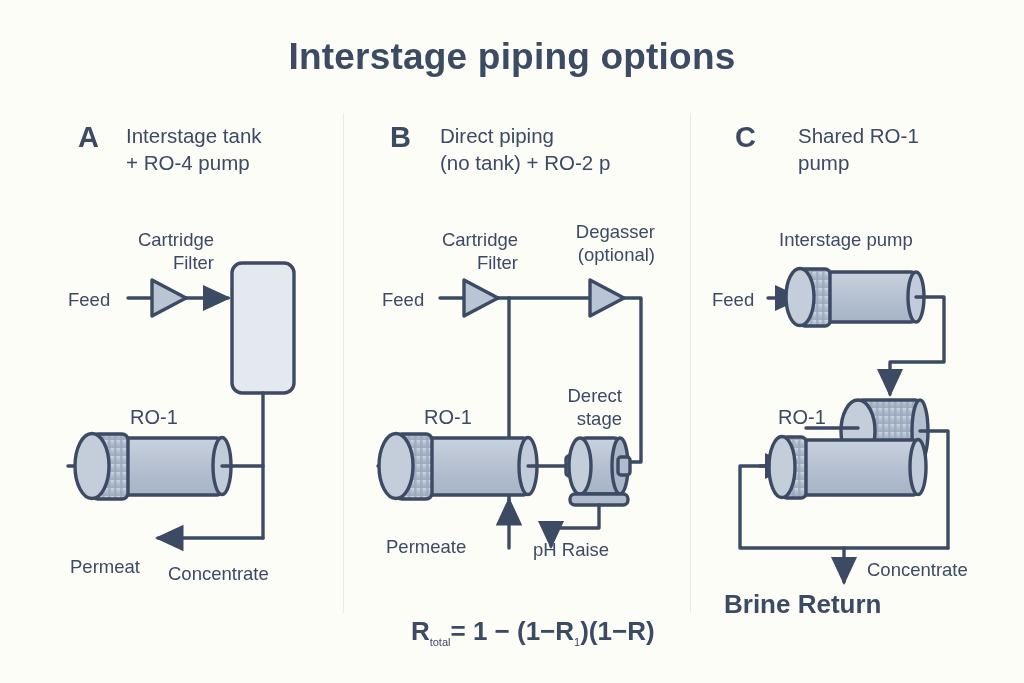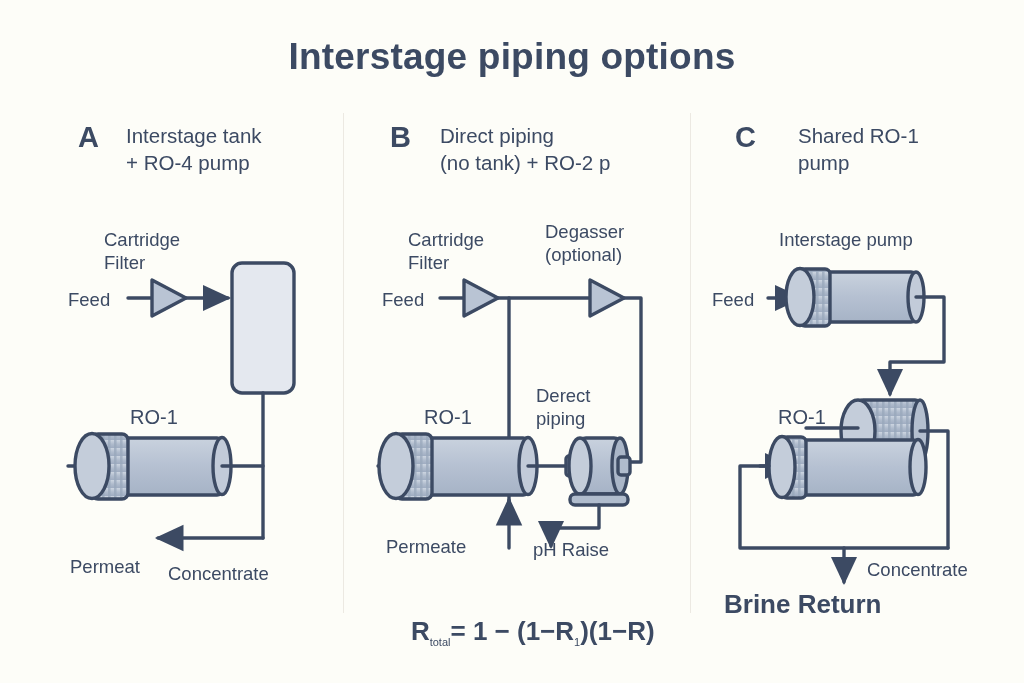--- a/index.html
+++ b/index.html
@@ -20,21 +20,21 @@
   .panel-letter{
     position:absolute;font-size:29px;font-weight:700;color:#3c4a63;
   }
   .panel-title{
     position:absolute;font-size:20.5px;font-weight:500;line-height:1.33;color:#3c4a63;
   }
   .lbl{
     position:absolute;font-size:18.5px;font-weight:500;color:#3c4a63;line-height:1.25;
     white-space:pre;
   }
-  .lbl.c{text-align:left;}
+  .lbl.c{text-align:right;}
   .tank-txt{
     position:absolute;font-size:16.5px;font-weight:500;color:#3c4a63;
     text-align:center;line-height:1.32;white-space:pre;
   }
   .formula{
     position:absolute;font-size:26px;font-weight:600;color:#3c4a63;white-space:pre;
   }
   .formula sub{font-size:11px;font-weight:400;}
   .divider{position:absolute;width:1.4px;background:#ece9e2;}
 </style>
@@ -66,21 +66,21 @@
   <div class="panel-title" style="left:440px;top:122px;width:245px;white-space:pre-line;">Direct piping
 (no tank) + RO-2 p</div>
 
   <div class="lbl c" style="left:408px;top:228px;width:110px;">Cartridge
 Filter</div>
   <div class="lbl c" style="left:545px;top:220px;width:110px;">Degasser
 (optional)</div>
   <div class="lbl" style="left:382px;top:288px;">Feed</div>
   <div class="lbl" style="left:424px;top:405px;font-size:20px;">RO-1</div>
   <div class="lbl c" style="left:536px;top:384px;width:86px;">Derect
-piping</div>
+stage</div>
   <div class="lbl" style="left:386px;top:535px;">Permeate</div>
   <div class="lbl" style="left:533px;top:538px;text-align:right;">pH Raise</div>
 
   <div class="formula" style="left:382px;top:585px;">
     <span>R</span><sub>total</sub><span>= 1 − (1−R</span><sub>1</sub><span>)(1−R)</span>
   </div>
 
   <div class="panel-letter" style="left:735px;top:121px;">C</div>
   <div class="panel-title" style="left:778px;top:122px;width:230px;white-space:pre-line;margin-left:20px;">Shared RO-1
 pump</div>

